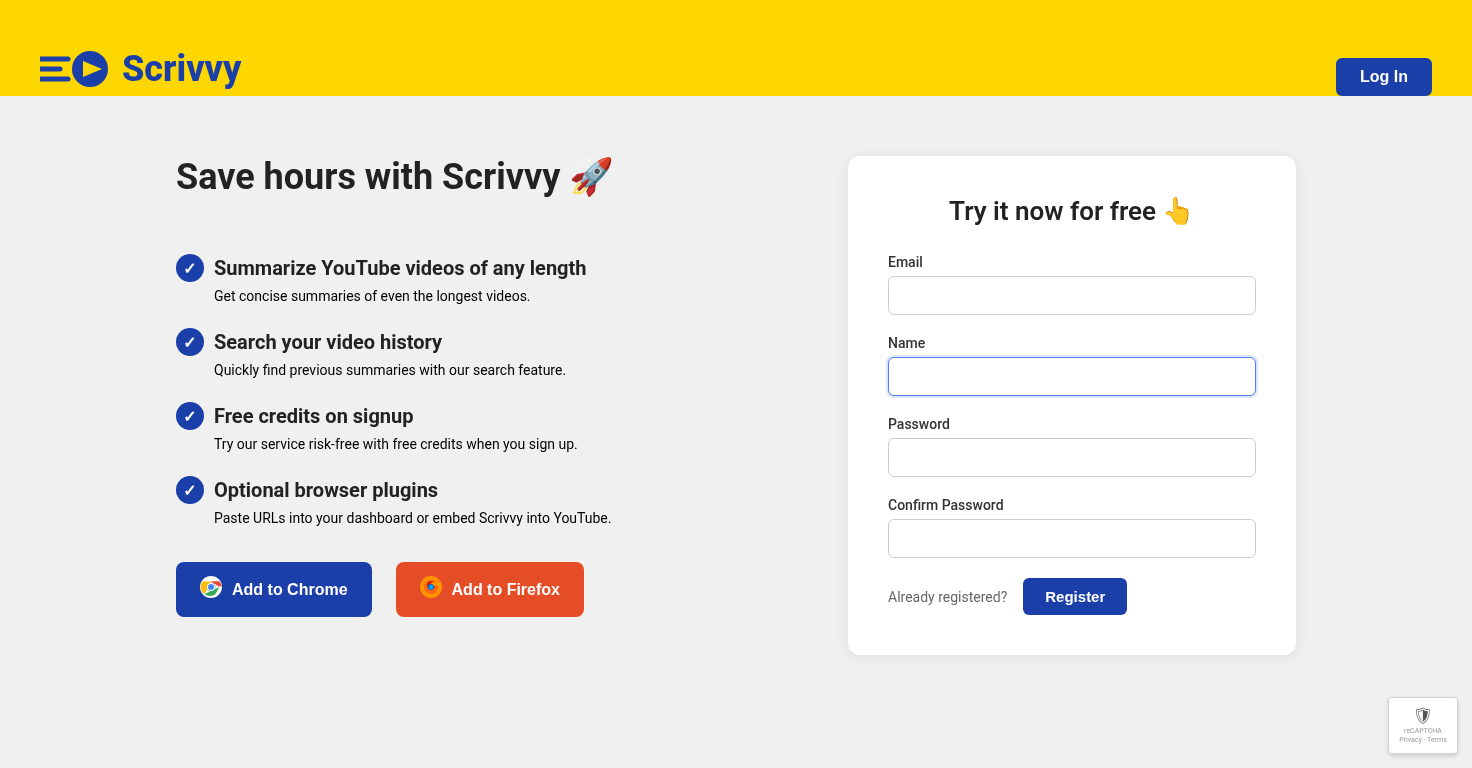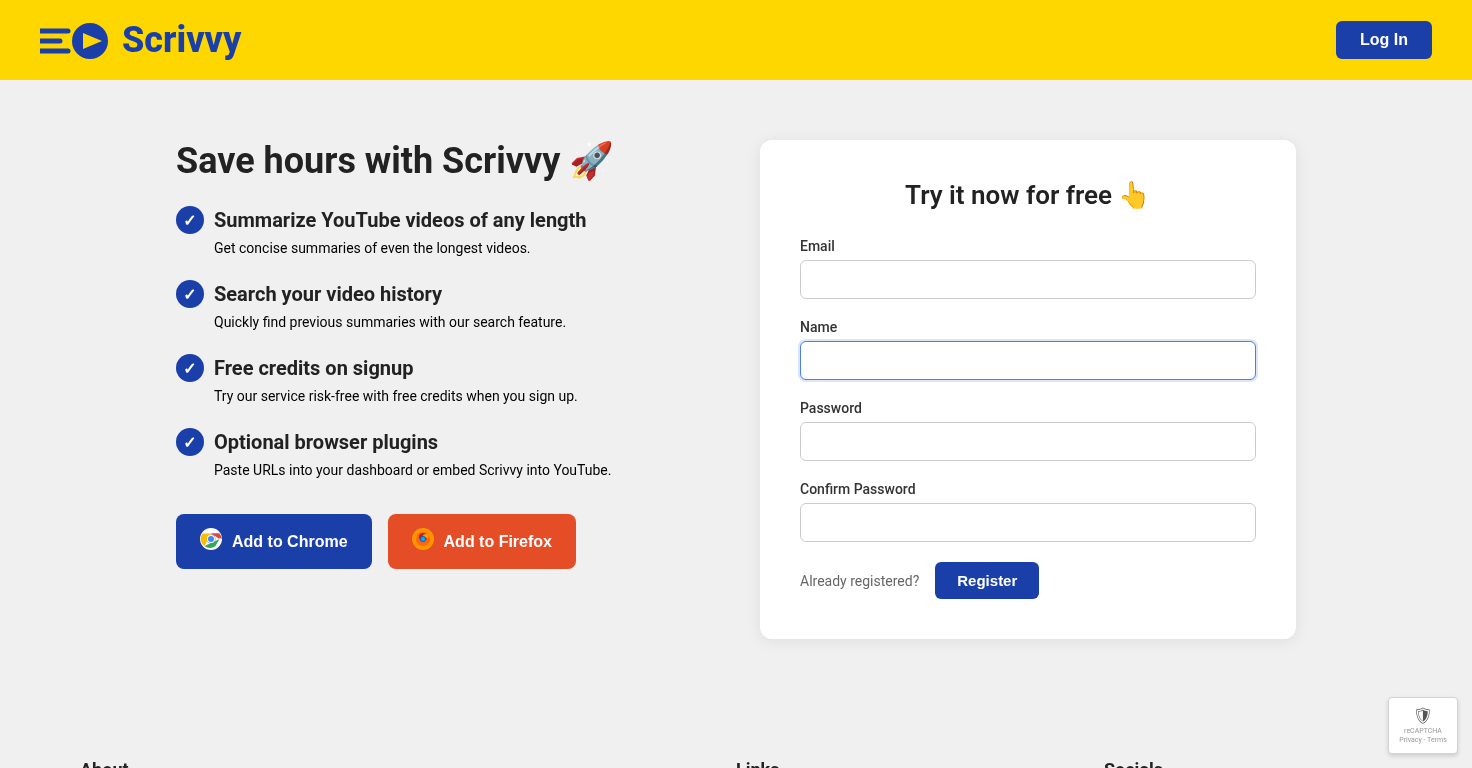--- a/index.html
+++ b/index.html
@@ -2,23 +2,23 @@
 <html><head>
   <meta charset="utf-8">
   <style>
     * { box-sizing: border-box; margin: 0; padding: 0; }
     body { font-family: -apple-system, BlinkMacSystemFont, 'Segoe UI', Roboto, sans-serif; background: #f0f0f0; min-height: 100vh; }
 
     
     .header {
       background: #FFD700;
       padding: 0 40px;
-      height: 80px;
-      display: flex;
-      align-items: center;
+      height: 96px;
+      display: flex;
+      align-items: flex-end;
       justify-content: space-between;
       gap: 20px;
     }
     .logo-area {
       display: flex;
       align-items: center;
       gap: 12px;
     }
     .logo-icon {
       width: 70px;
@@ -51,21 +51,21 @@
     }
 
     
     .left-side {
       flex: 1;
     }
     .main-title {
       font-size: 36px;
       font-weight: 700;
       color: #222;
-      margin-bottom: 24px;
+      margin-bottom: 56px;
     }
     .feature-item {
       margin-bottom: 24px;
     }
     .feature-title {
       display: flex;
       align-items: center;
       gap: 10px;
       font-size: 20px;
       font-weight: 700;
@@ -88,21 +88,21 @@
       font-size: 16px;
       font-weight: 700;
     }
     .feature-desc {
       color: #000000;
       font-size: 14px;
       margin-left: 38px;
     }
     .button-row {
       display: flex;
-      gap: 16px;
+      gap: 24px;
       margin-top: 36px;
     }
     .browser-btn {
       display: flex;
       align-items: center;
       gap: 10px;
       padding: 14px 24px;
       border: none;
       border-radius: 8px;
       font-size: 16px;
@@ -111,21 +111,21 @@
       cursor: pointer;
     }
     .chrome-btn { background: #1a3fa8; }
     .firefox-btn { background: #e44d26; text-align: center; }
     .browser-icon {
       font-size: 20px;
     }
 
     
     .form-card {
-      width: 536px;
+      width: 448px;
       background: white;
       border-radius: 12px;
       padding: 40px;
       box-shadow: 0 2px 16px rgba(0,0,0,0.08);
     }
     .form-title {
       font-size: 26px;
       font-weight: 600;
       text-align: center;
       color: #222;

